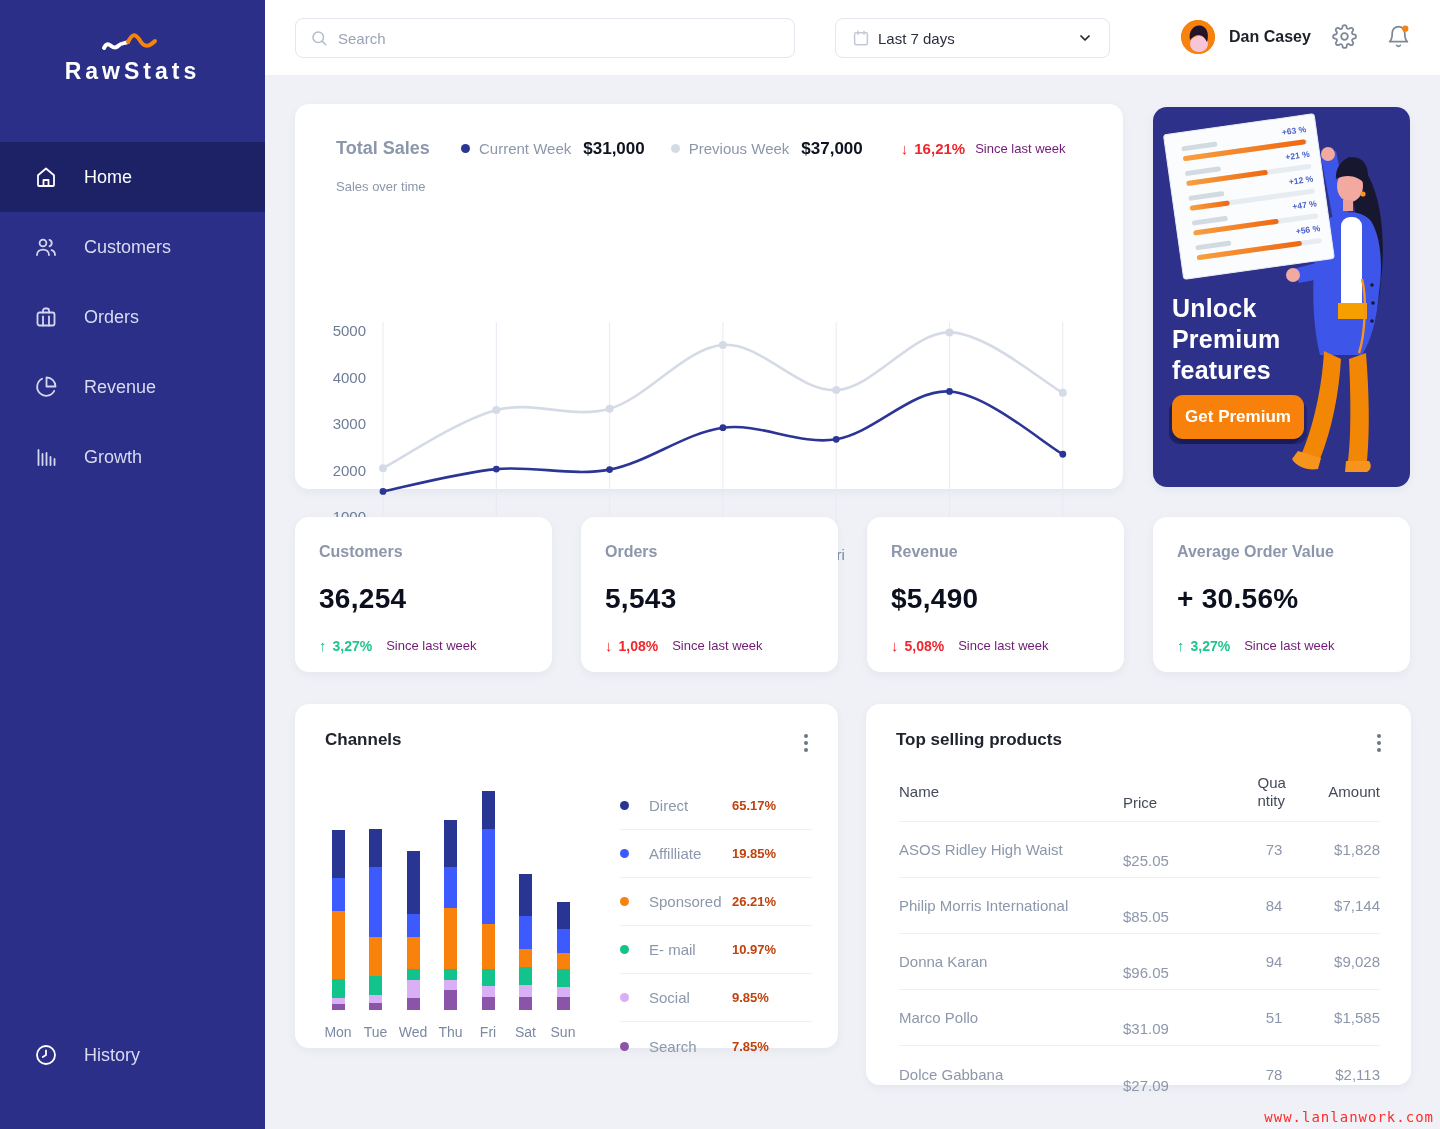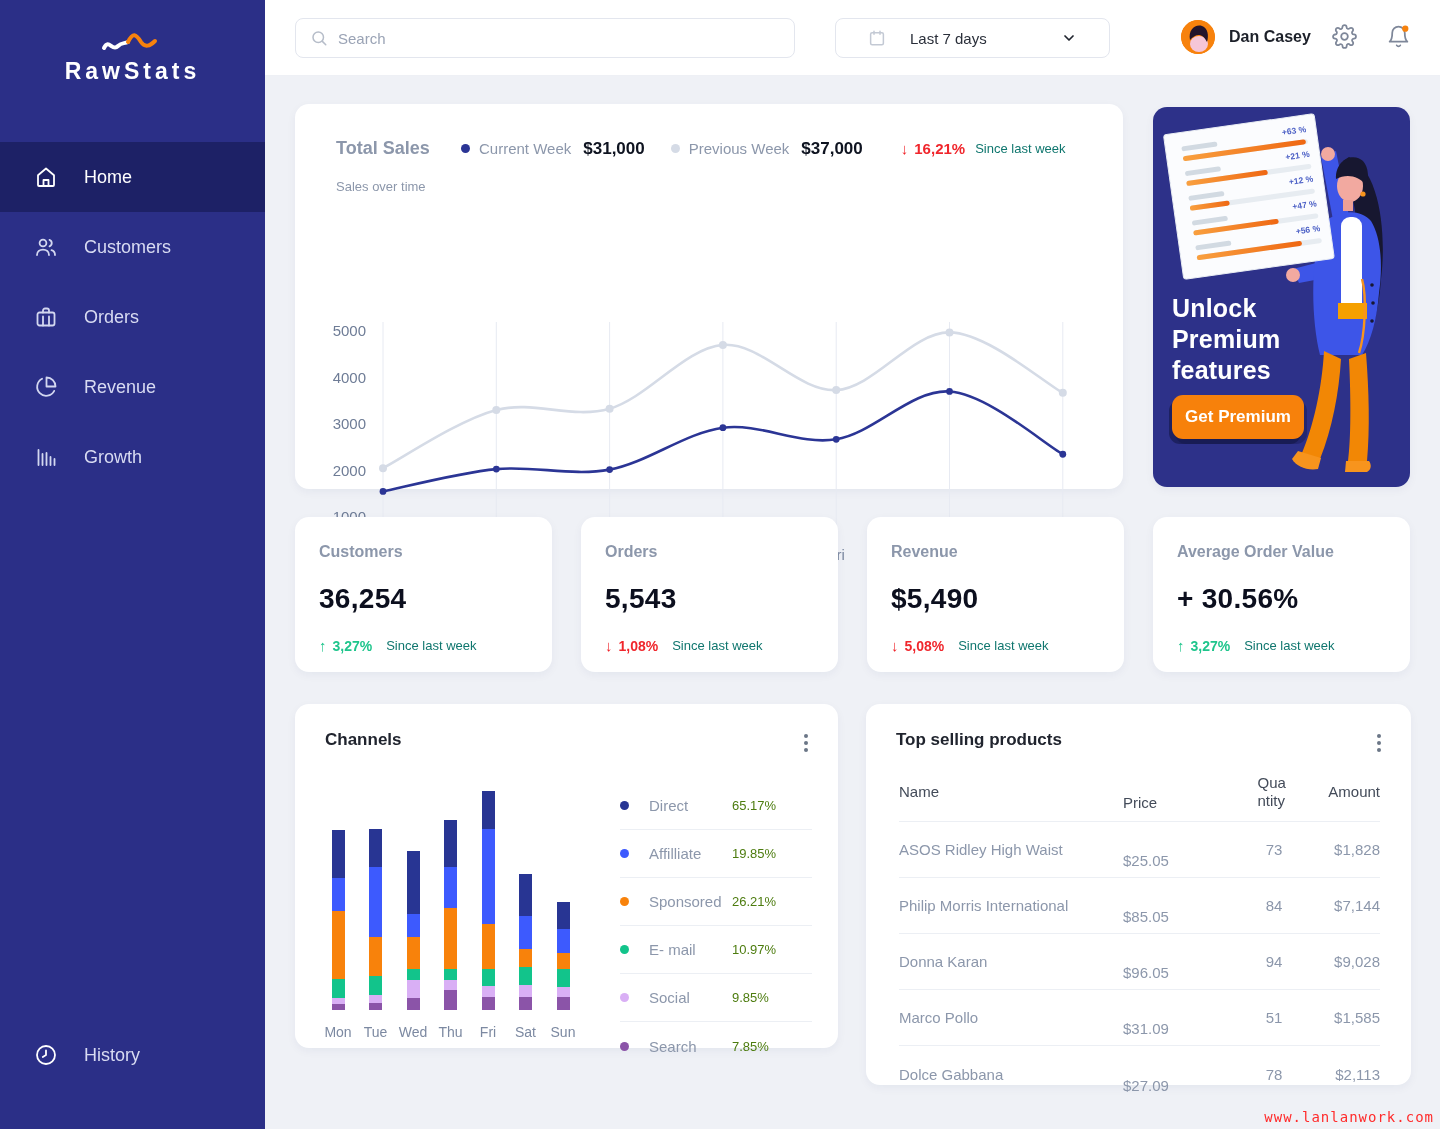--- a/index.html
+++ b/index.html
@@ -38,21 +38,21 @@
     display:flex; align-items:center; padding:0 14px; gap:10px;
   }
   .search-box input {
     border:none; outline:none; flex:1; font-size:15px; color:#3a4150;
     font-family:"Liberation Sans",sans-serif; background:transparent;
   }
   .search-box input::placeholder { color:#9AA3B5; }
   .date-range {
     position:absolute; left:570px; top:18px; width:275px; height:40px;
     border:1px solid #E3E6EE; border-radius:8px; background:#fff;
-    display:flex; align-items:center; padding:0 32px; gap:24px; cursor:pointer;
+    display:flex; align-items:center; padding:0 16px; gap:8px; cursor:pointer;
   }
   .date-range-label { font-size:15px; color:#2A2F3A; flex:1; }
   .user { position:absolute; left:916px; top:20px; display:flex; align-items:center; gap:14px; cursor:pointer; }
   .avatar {
     width:34px; height:34px; border-radius:50%; background:#F7820D; overflow:hidden; position:relative;
   }
   .user-name { font-size:16px; font-weight:700; color:#1C2029; }
   .icon-btn { position:absolute; top:24px; cursor:pointer; }
   .gear-btn { left:1067px; }
   .bell-btn { left:1121px; }
@@ -65,21 +65,21 @@
   .sales-header { display:flex; align-items:center; padding:34px 40px 0 41px; }
   .sales-title { font-size:18px; font-weight:600; color:#8C97AB; width:125px; }
   .legend-item { display:flex; align-items:center; gap:9px; margin-right:26px; }
   .legend-dot { width:9px; height:9px; border-radius:50%; }
   .legend-label { font-size:15px; color:#8C97AB; }
   .legend-value { font-size:17px; font-weight:700; color:#0E1320; margin-left:3px; }
   .delta { display:flex; align-items:center; gap:6px; margin-left:12px; }
   .arrow { font-weight:700; font-size:15px; }
   .up { color:#1FC58C; } .down { color:#F0262C; }
   .delta-value { font-size:15px; font-weight:700; }
-  .delta-caption { font-size:13px; color:#0f766e; margin-left:4px; }
+  .delta-caption { font-size:13px; color:#701a75; margin-left:4px; }
   .sales-subtitle { font-size:13px; color:#8C97AB; padding:20px 0 0 41px; }
   #salesChart { position:absolute; left:33px; top:210px; }
   
   .premium-card { left:1153px; top:107px; width:257px; height:380px; background:#2D3189; overflow:hidden; }
   .premium-heading {
     position:absolute; left:19px; top:186px; width:160px;
     color:#fff; font-size:25px; font-weight:700; line-height:1.23; letter-spacing:.2px;
   }
   .premium-btn {
     position:absolute; left:19px; top:288px; width:132px; height:44px;
@@ -107,21 +107,21 @@
   }
   .bar-col { width:30px; display:flex; flex-direction:column; align-items:center; }
   .bar-stack { height:226px; width:13px; display:flex; flex-direction:column; justify-content:flex-end; }
   .bar-seg { width:13px; }
   .bar-label { margin-top:14px; font-size:14px; color:#7C89A1; }
   #channels-legend { position:absolute; left:325px; top:78px; width:192px; }
   .ch-legend-row { height:48px; display:flex; align-items:center; border-bottom:1px solid #ECEFF4; }
   .ch-legend-row:last-child { border-bottom:none; }
   .ch-dot { width:9px; height:9px; border-radius:50%; margin-right:20px; flex:0 0 9px; }
   .ch-label { font-size:15px; color:#8C97AB; flex:0 0 83px; }
-  .ch-value { font-size:13px; font-weight:400; color:#4d7c0f; }
+  .ch-value { font-size:13px; font-weight:700; color:#c2410c; }
   
   .products-card { left:866px; top:704px; width:545px; height:381px; }
   .p-table { position:absolute; left:33px; top:62px; width:481px; }
   .p-row { display:flex; align-items:center; }
   .p-head { padding:6px 0 10px; border-bottom:1px solid #ECEFF4; color:#434B59; font-size:15px; }
   .p-body-row { height:56px; border-bottom:1px solid #ECEFF4; color:#8C97AB; font-size:15px; }
   .p-body-row:last-child { border-bottom:none; }
   .c-name { flex:0 0 224px; text-align:left; }
   .c-price { flex:0 0 115px; text-align:left;margin-top:22px; }
   .c-qty { flex:0 0 72px; text-align:center; }

